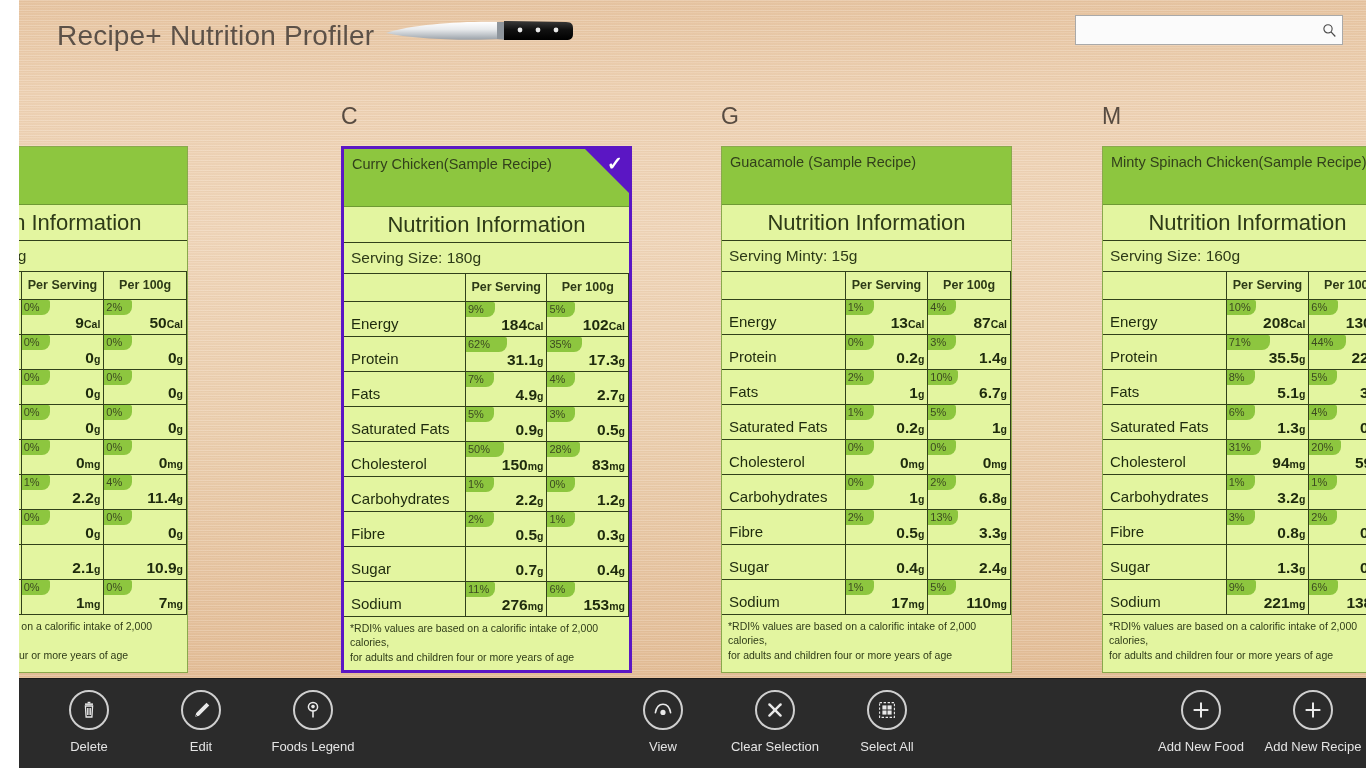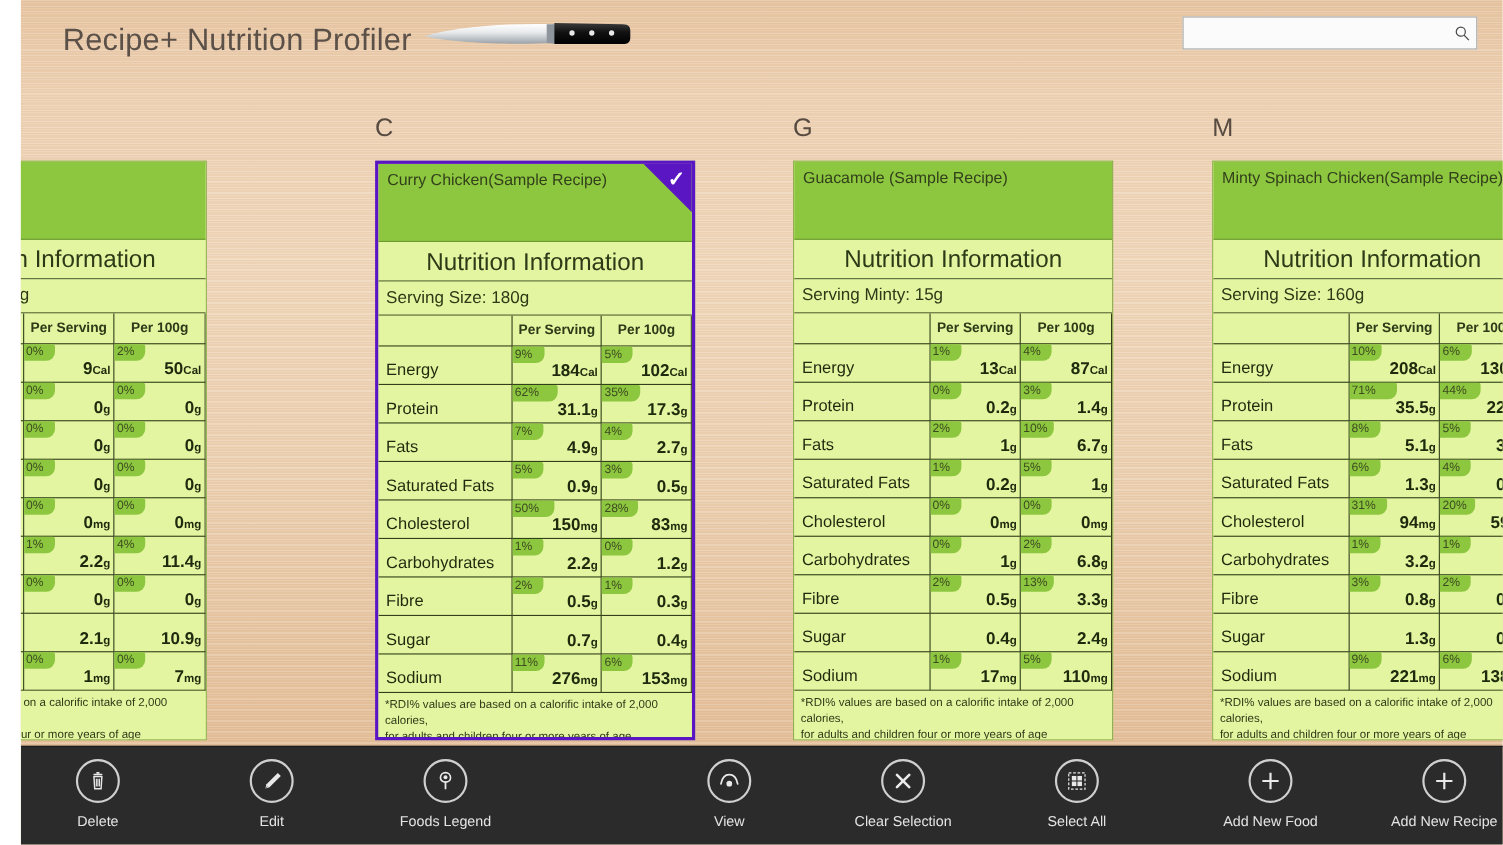--- a/index.html
+++ b/index.html
@@ -121,21 +121,21 @@
     border: 1px solid #8aa84d;
     overflow: hidden;
   }
   .card.selected {
     border: 3px solid #5b16c4;
     outline: none;
   }
 
   .card-banner {
     position: relative;
-    height: 71px;
+    height: 58px;
     background: #8dc63f;
     border-bottom: 1px solid #6e9a33;
     padding: 7px 10px 0 8px;
     overflow: hidden;
   }
   .card-banner-title {
     font-size: 14.5px;
     font-weight: 400;
     color: #32401b;
     white-space: nowrap;
@@ -276,21 +276,21 @@
   
   .appbar {
     position: absolute;
     left: 0;
     bottom: 0;
     width: 1366px;
     height: 90px;
     background: #2b2b2b;
     border-top: 1px solid #1b1b1b;
   }
-  .appbar-group { position: absolute; top: 0; height: 76px; display: flex; gap: 46px; }
+  .appbar-group { position: absolute; top: 0; height: 76px; display: flex; }
   .appbar-group.left  { left: 14px; }
   .appbar-group.center{ left: 588px; }
   .appbar-group.right { right: 16px; }
 
   .appbar-btn {
     width: 112px;
     padding-top: 11px;
     display: flex;
     flex-direction: column;
     align-items: center;

